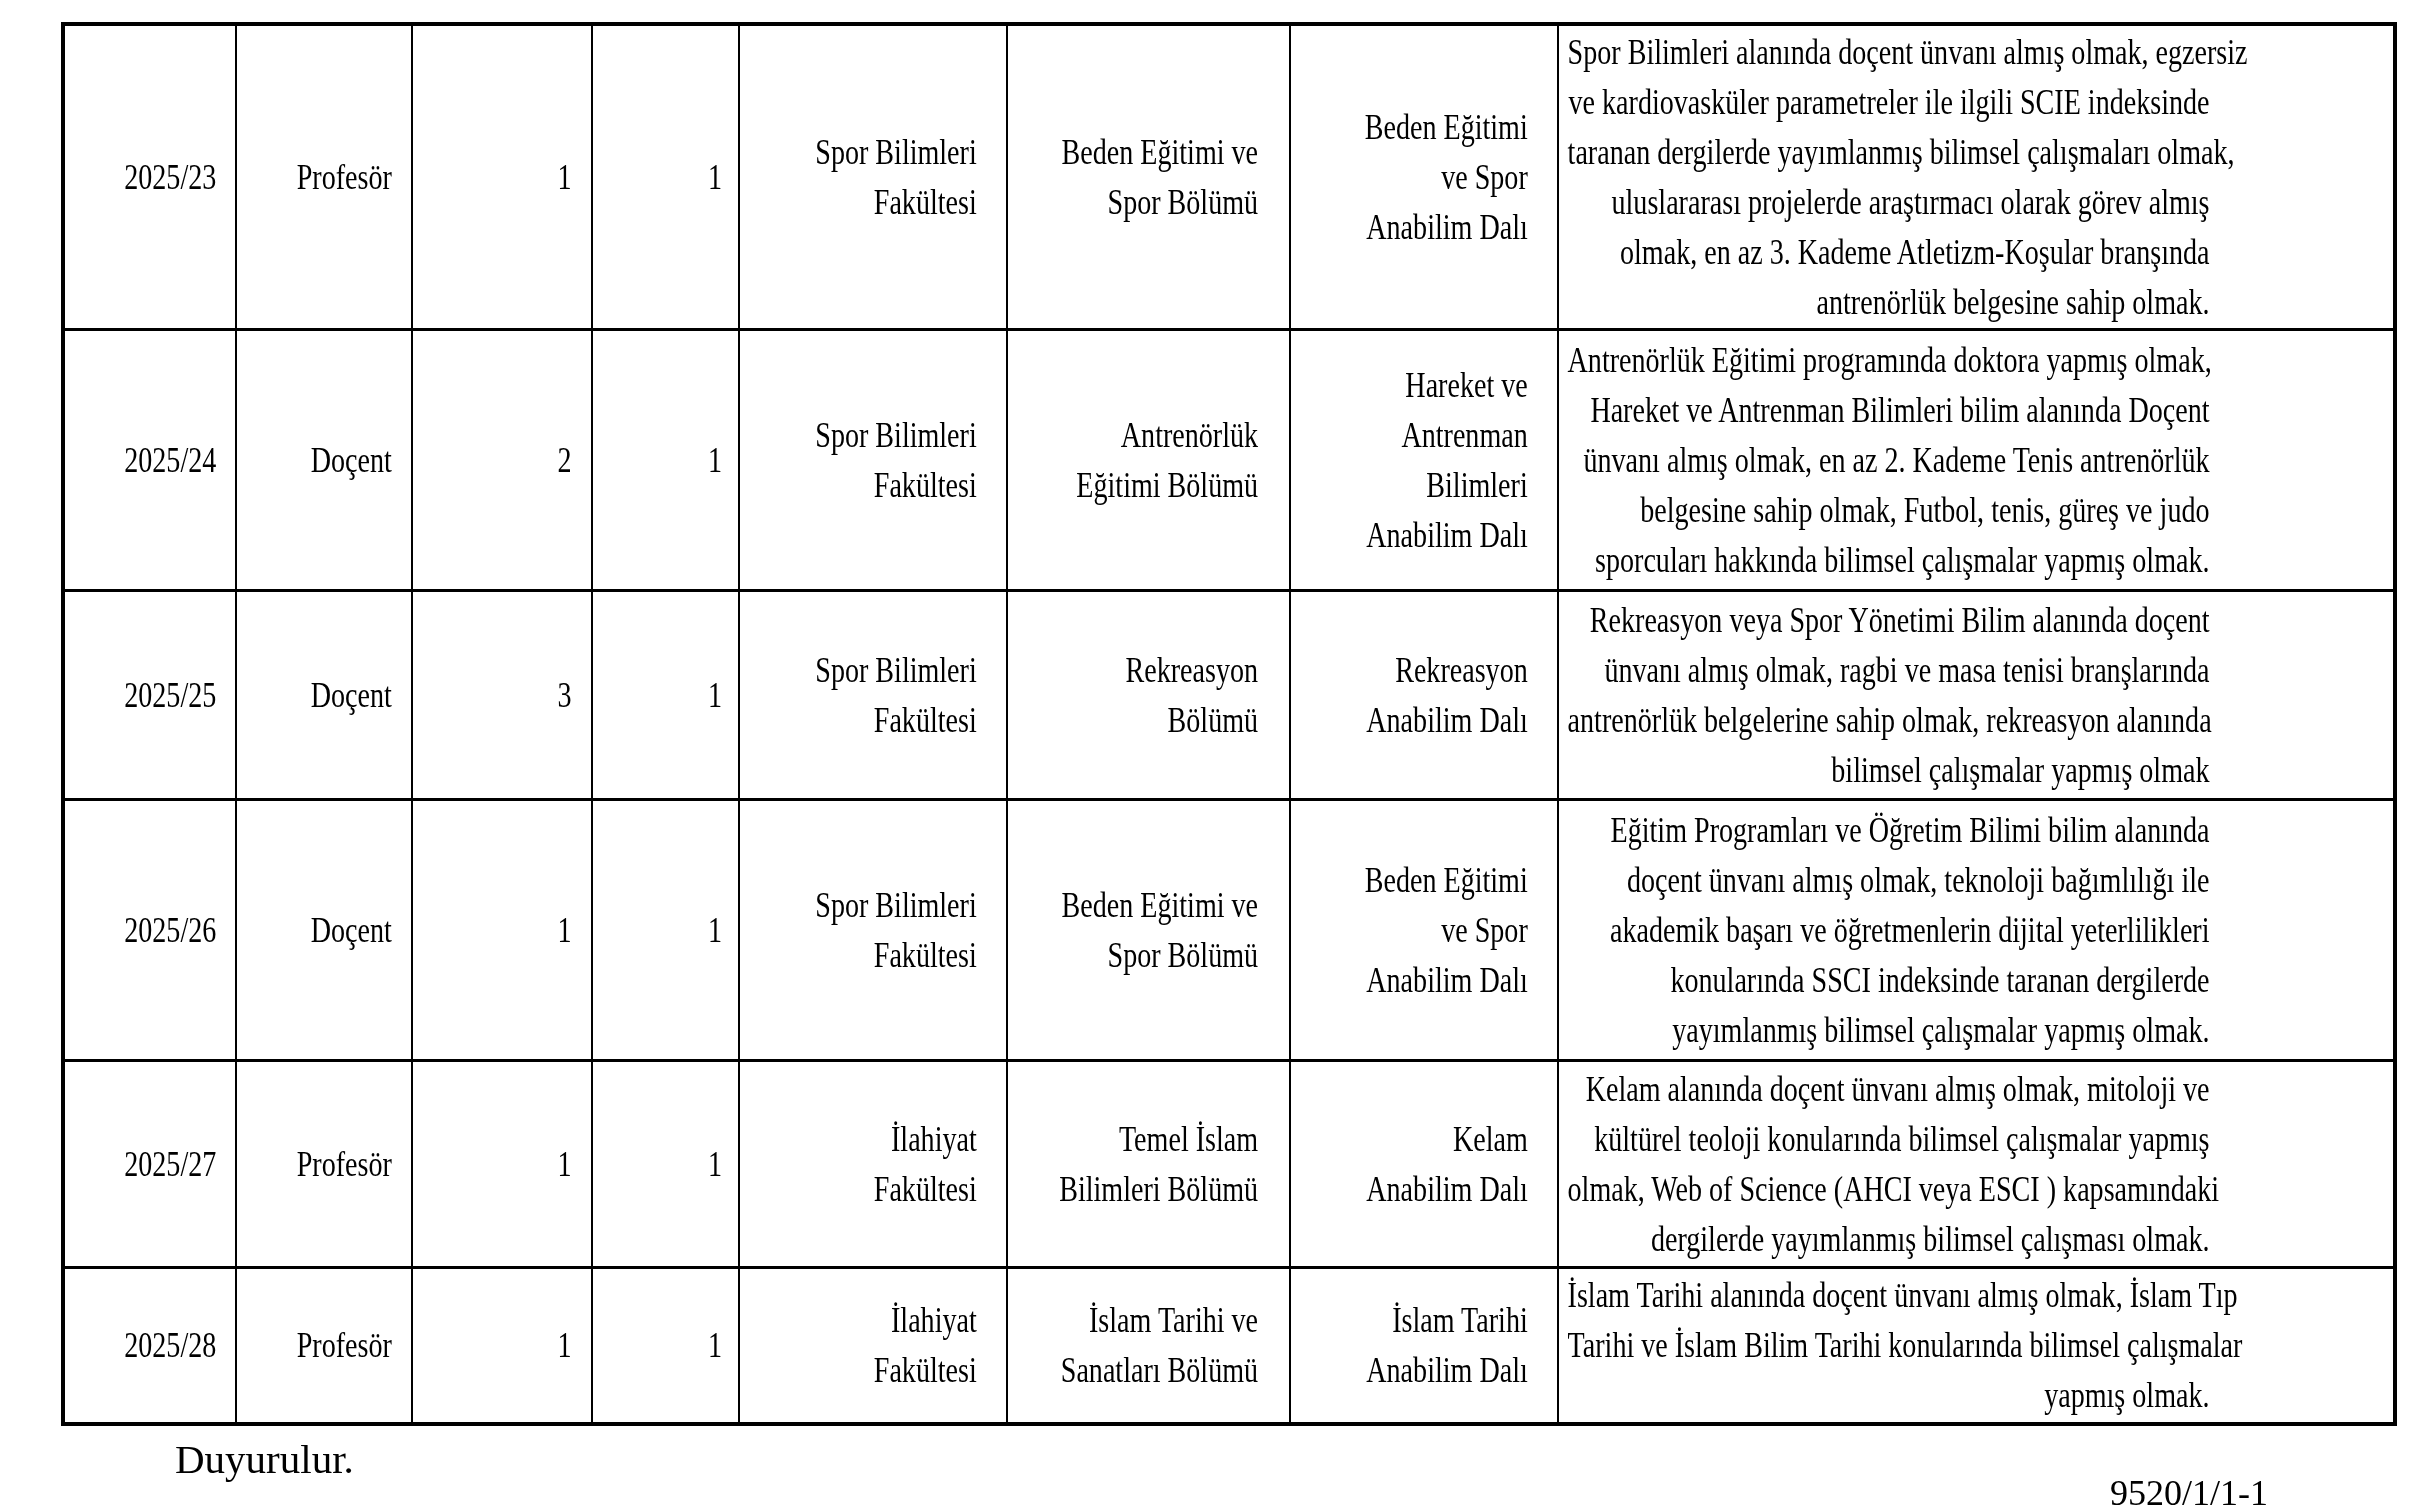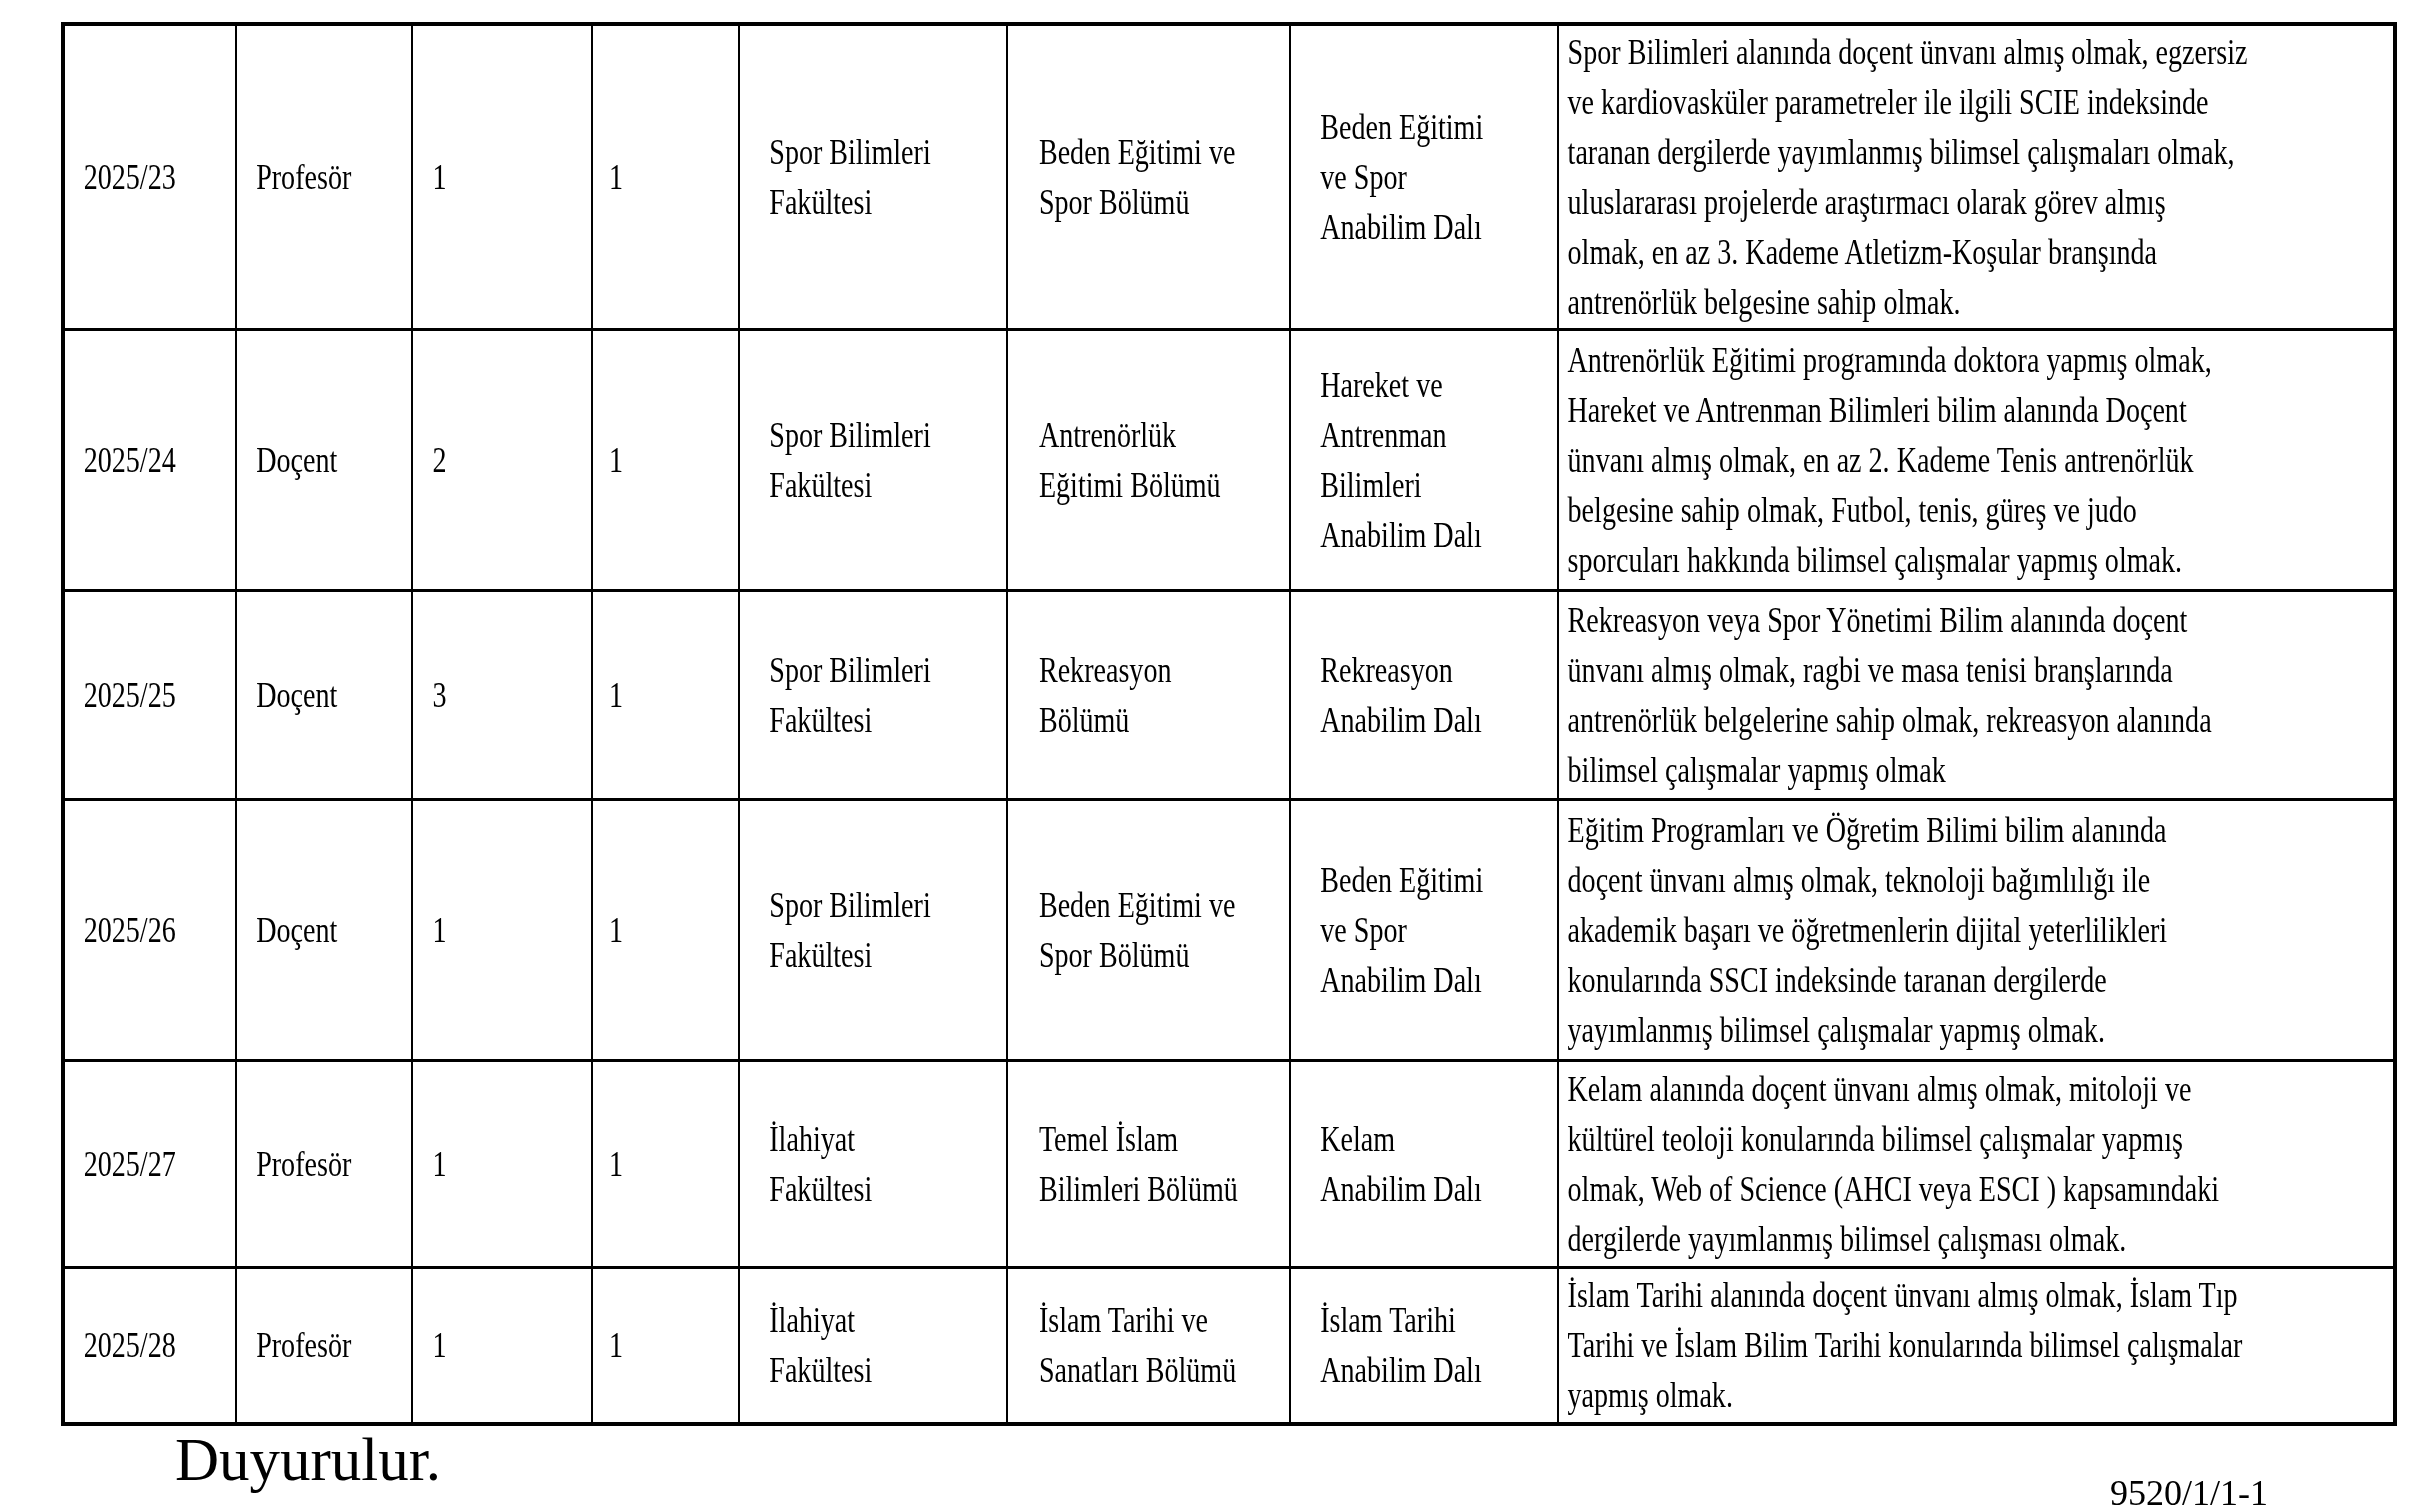--- a/index.html
+++ b/index.html
@@ -27,21 +27,21 @@
     width: 2336px;
     border-collapse: collapse;
     table-layout: fixed;
     border: 4.7px solid #000000;
   }
   table.postings td {
     border: 2.4px solid #000000;
     border-top-width: 3.1px;
     border-bottom-width: 3.1px;
     vertical-align: middle;
-    text-align: left;
+    text-align: right;
     padding: 0;
     overflow: visible;
   }
   .ct {
     display: block;
     font-size: 36px;
     line-height: 50px;
     white-space: pre;
     transform: scaleX(0.78);
     transform-origin: 50% 50%;
@@ -50,21 +50,21 @@
     text-align: left;
   }
   td.desc .ct {
     transform-origin: 0 50%;
     padding-left: 11px;
   }
   .footer-left {
     position: absolute;
     left: 175px;
     top: 1436px;
-    font-size: 61px;
+    font-size: 41px;
     line-height: 47px;
     white-space: pre;
   }
   .footer-right {
     position: absolute;
     left: 2110px;
     top: 1447px;
     font-size: 36px;
     line-height: 36px;
     white-space: pre;

